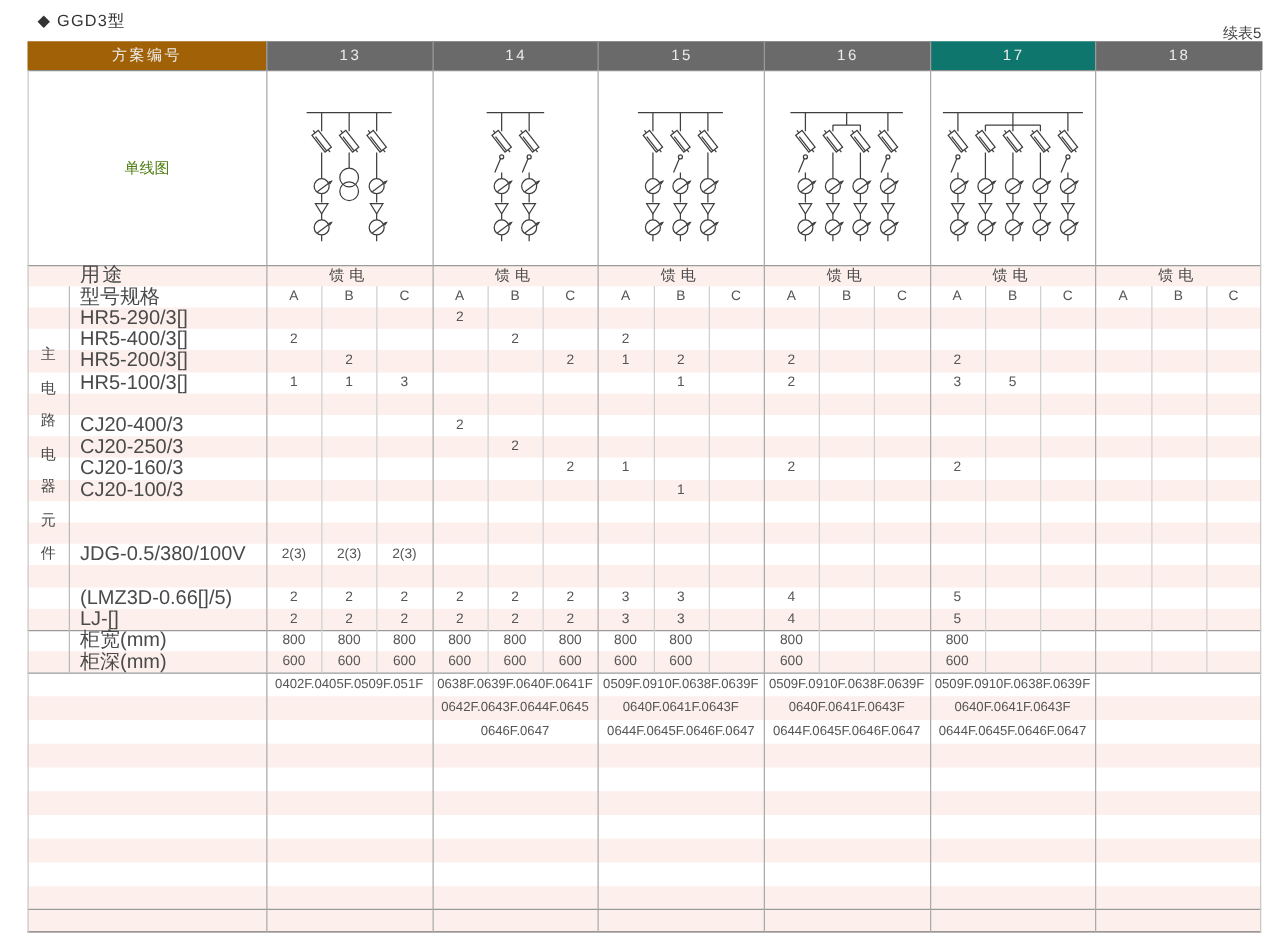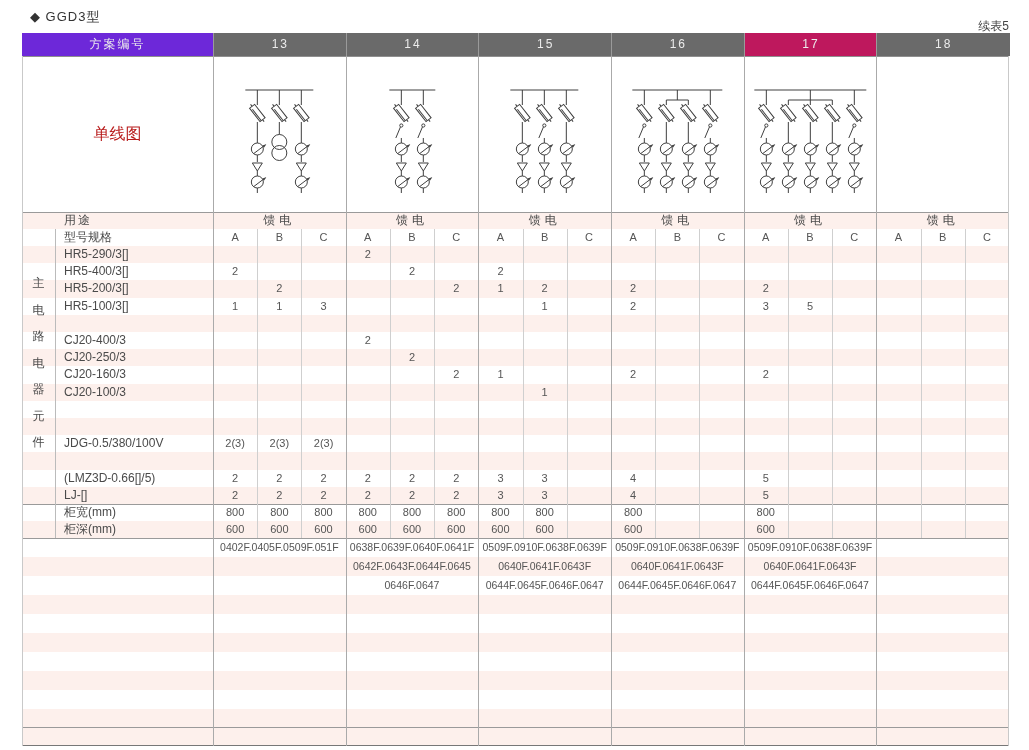--- a/index.html
+++ b/index.html
@@ -8,23 +8,23 @@
   .abs{position:absolute;box-sizing:border-box;}
   .title{left:30px;top:8px;font-size:13px;color:#333;letter-spacing:1px;}
   .continued{right:20px;top:18px;font-size:12px;color:#444;}
   .tbl{left:22px;top:33px;width:987px;height:713px;}
   .stripe{position:absolute;left:0;width:987px;}
   .vline{position:absolute;width:1px;}
   .hline{position:absolute;left:0;width:987px;height:1px;}
   .hdr{position:absolute;top:0;height:23px;background:#6a6a6a;color:#ececec;
        font-size:12px;text-align:center;line-height:23px;letter-spacing:2px;}
   .cell{position:absolute;font-size:11px;text-align:center;color:#555;}
-  .rlabel{position:absolute;font-size:12px;color:#4a4a4a;white-space:nowrap;}
+  .rlabel{position:absolute;font-size:16px;color:#4a4a4a;white-space:nowrap;}
   .center-label{position:absolute;display:flex;align-items:center;justify-content:center;
-       font-size:16px;color:#b91c1c;}
+       font-size:12px;color:#4d7c0f;}
   .usage{position:absolute;font-size:12px;text-align:center;letter-spacing:4px;color:#4a4a4a;}
   .subhdr{position:absolute;font-size:11px;text-align:center;color:#555;}
   .circ{position:absolute;font-size:10.5px;text-align:center;color:#555;white-space:nowrap;}
   .sidechars{position:absolute;display:flex;flex-direction:column;justify-content:space-between;
        align-items:center;font-size:12px;color:#4a4a4a;}
   svg{display:block;}
 </style>
 </head>
 <body>
 
@@ -41,26 +41,26 @@
       <div class="stripe" style="top: 385px; height: 17.2px; background: rgb(253, 240, 236);"></div>
       <div class="stripe" style="top: 419.4px; height: 17.2px; background: rgb(253, 240, 236);"></div>
       <div class="stripe" style="top: 453.8px; height: 17.2px; background: rgb(253, 240, 236);"></div>
       <div class="stripe" style="top: 488.2px; height: 17.2px; background: rgb(253, 240, 236);"></div>
       <div class="stripe" style="top: 524.3px; height: 18.9px; background: rgb(253, 240, 236);"></div>
       <div class="stripe" style="top: 562.1px; height: 18.9px; background: rgb(253, 240, 236);"></div>
       <div class="stripe" style="top: 599.9px; height: 18.9px; background: rgb(253, 240, 236);"></div>
       <div class="stripe" style="top: 637.7px; height: 18.9px; background: rgb(253, 240, 236);"></div>
       <div class="stripe" style="top: 675.5px; height: 18.9px; background: rgb(253, 240, 236);"></div>
       <div class="stripe" style="top: 694.4px; height: 18.6px; background: rgb(253, 240, 236);"></div>
-      <div class="hdr" style="left: 0px; width: 191px; background: #6d28d9; color: rgb(236, 236, 236);">方案编号</div>
+      <div class="hdr" style="left: 0px; width: 191px; background: #a16207; color: rgb(236, 236, 236);">方案编号</div>
       <div class="hdr" style="left: 191px; width: 132.667px; background: rgb(106, 106, 106); color: rgb(236, 236, 236); border-left: 1px solid rgb(154, 154, 154);">13</div>
       <div class="hdr" style="left: 323.667px; width: 132.667px; background: rgb(106, 106, 106); color: rgb(236, 236, 236); border-left: 1px solid rgb(154, 154, 154);">14</div>
       <div class="hdr" style="left: 456.333px; width: 132.667px; background: rgb(106, 106, 106); color: rgb(236, 236, 236); border-left: 1px solid rgb(154, 154, 154);">15</div>
       <div class="hdr" style="left: 589px; width: 132.667px; background: rgb(106, 106, 106); color: rgb(236, 236, 236); border-left: 1px solid rgb(154, 154, 154);">16</div>
-      <div class="hdr" style="left: 721.667px; width: 132.667px; background: #be185d; color: rgb(236, 236, 236); border-left: 1px solid rgb(154, 154, 154);">17</div>
+      <div class="hdr" style="left: 721.667px; width: 132.667px; background: #0f766e; color: rgb(236, 236, 236); border-left: 1px solid rgb(154, 154, 154);">17</div>
       <div class="hdr" style="left: 854.333px; width: 132.667px; background: rgb(106, 106, 106); color: rgb(236, 236, 236); border-left: 1px solid rgb(154, 154, 154);">18</div>
       <div class="hline" style="top: 23px; height: 1px; background: rgb(143, 143, 143);"></div>
       <div class="hline" style="top: 179px; height: 1px; background: rgb(154, 154, 154);"></div>
       <div class="hline" style="top: 471px; height: 1px; background: rgb(154, 154, 154);"></div>
       <div class="hline" style="top: 505.4px; height: 1px; background: rgb(154, 154, 154);"></div>
       <div class="hline" style="top: 694.4px; height: 1px; background: rgb(154, 154, 154);"></div>
       <div class="hline" style="top: 711.5px; height: 1.5px; background: rgb(119, 119, 119);"></div>
       <div class="vline" style="left: 0px; top: 23px; height: 690px; background: rgb(201, 201, 201);"></div>
       <div class="vline" style="left: 986px; top: 23px; height: 690px; background: rgb(201, 201, 201);"></div>
       <div class="vline" style="left: 191px; top: 23px; height: 690px; background: rgb(170, 170, 170);"></div>

